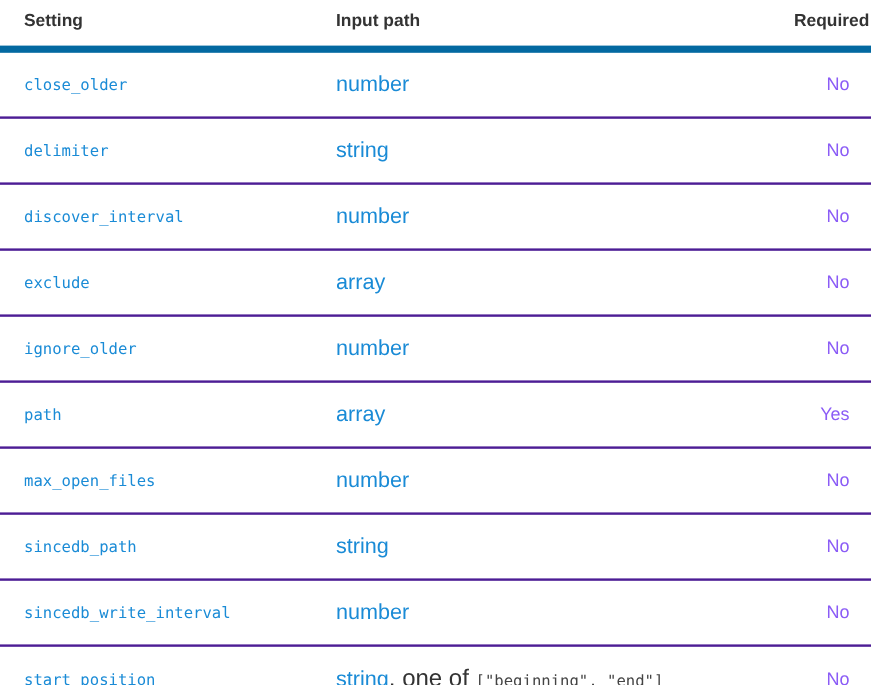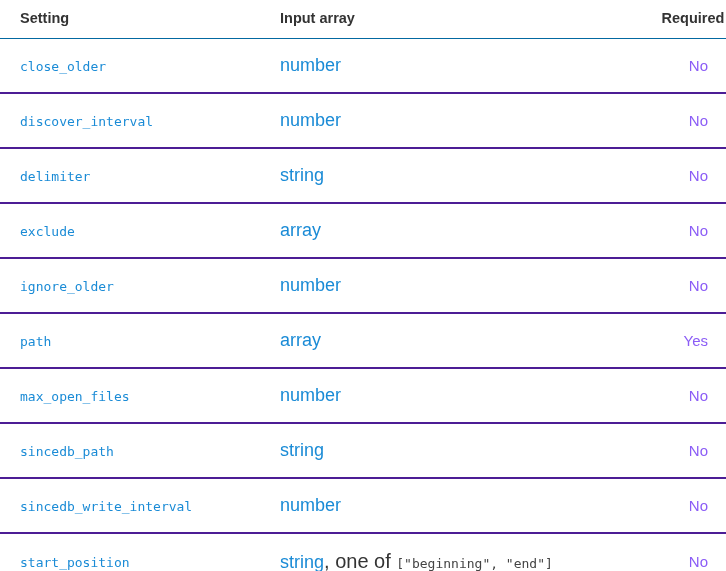--- a/index.html
+++ b/index.html
@@ -17,21 +17,21 @@
     table {
       width: 100%;
       border-collapse: collapse;
     }
     th {
       text-align: left;
       font-weight: 700;
       padding: 10px 0 12px 0;
       color: #333;
       font-size: 14.5px;
-      border-bottom: 1px solid #0369a1;
+      border-bottom: 6px solid #0369a1;
     }
     th.col-setting {
       padding-left: 20px;
       width: 280px;
     }
     th.col-inputtype {
       width: 380px;
     }
     th.col-required {
       text-align: center;
@@ -75,38 +75,38 @@
       color: #444;
     }
   </style>
 </head>
 <body>
 
 <table>
   <thead>
     <tr>
       <th class="col-setting">Setting</th>
-      <th class="col-inputtype">Input array</th>
+      <th class="col-inputtype">Input path</th>
       <th class="col-required">Required</th>
     </tr>
   </thead>
   <tbody id="rows">
       <tr>
         <td class="cell-setting"><a class="setting-link">close_older</a></td>
         <td><a class="type-link">number</a></td>
         <td class="cell-required">No</td>
       </tr>
       <tr>
-        <td class="cell-setting"><a class="setting-link">discover_interval</a></td>
-        <td><a class="type-link">number</a></td>
+        <td class="cell-setting"><a class="setting-link">delimiter</a></td>
+        <td><a class="type-link">string</a></td>
         <td class="cell-required">No</td>
       </tr>
       <tr>
-        <td class="cell-setting"><a class="setting-link">delimiter</a></td>
-        <td><a class="type-link">string</a></td>
+        <td class="cell-setting"><a class="setting-link">discover_interval</a></td>
+        <td><a class="type-link">number</a></td>
         <td class="cell-required">No</td>
       </tr>
       <tr>
         <td class="cell-setting"><a class="setting-link">exclude</a></td>
         <td><a class="type-link">array</a></td>
         <td class="cell-required">No</td>
       </tr>
       <tr>
         <td class="cell-setting"><a class="setting-link">ignore_older</a></td>
         <td><a class="type-link">number</a></td>

